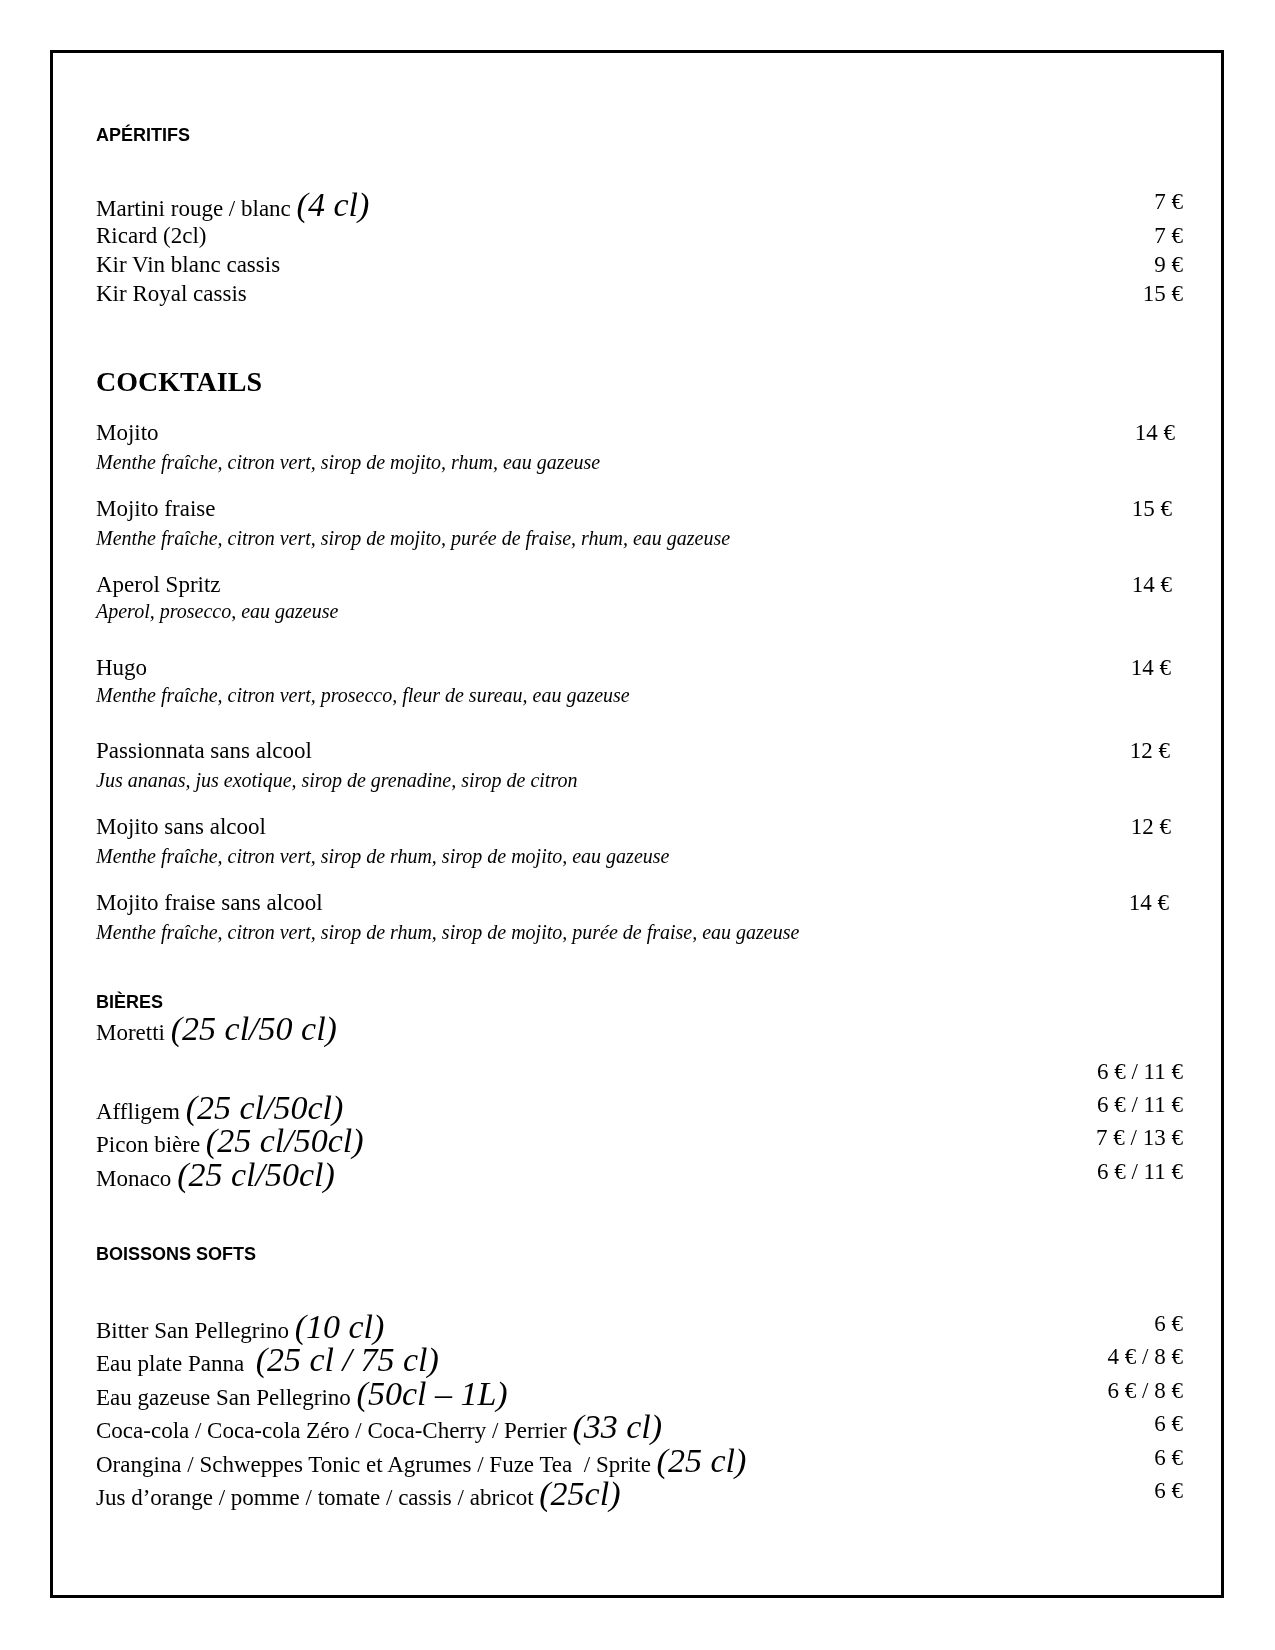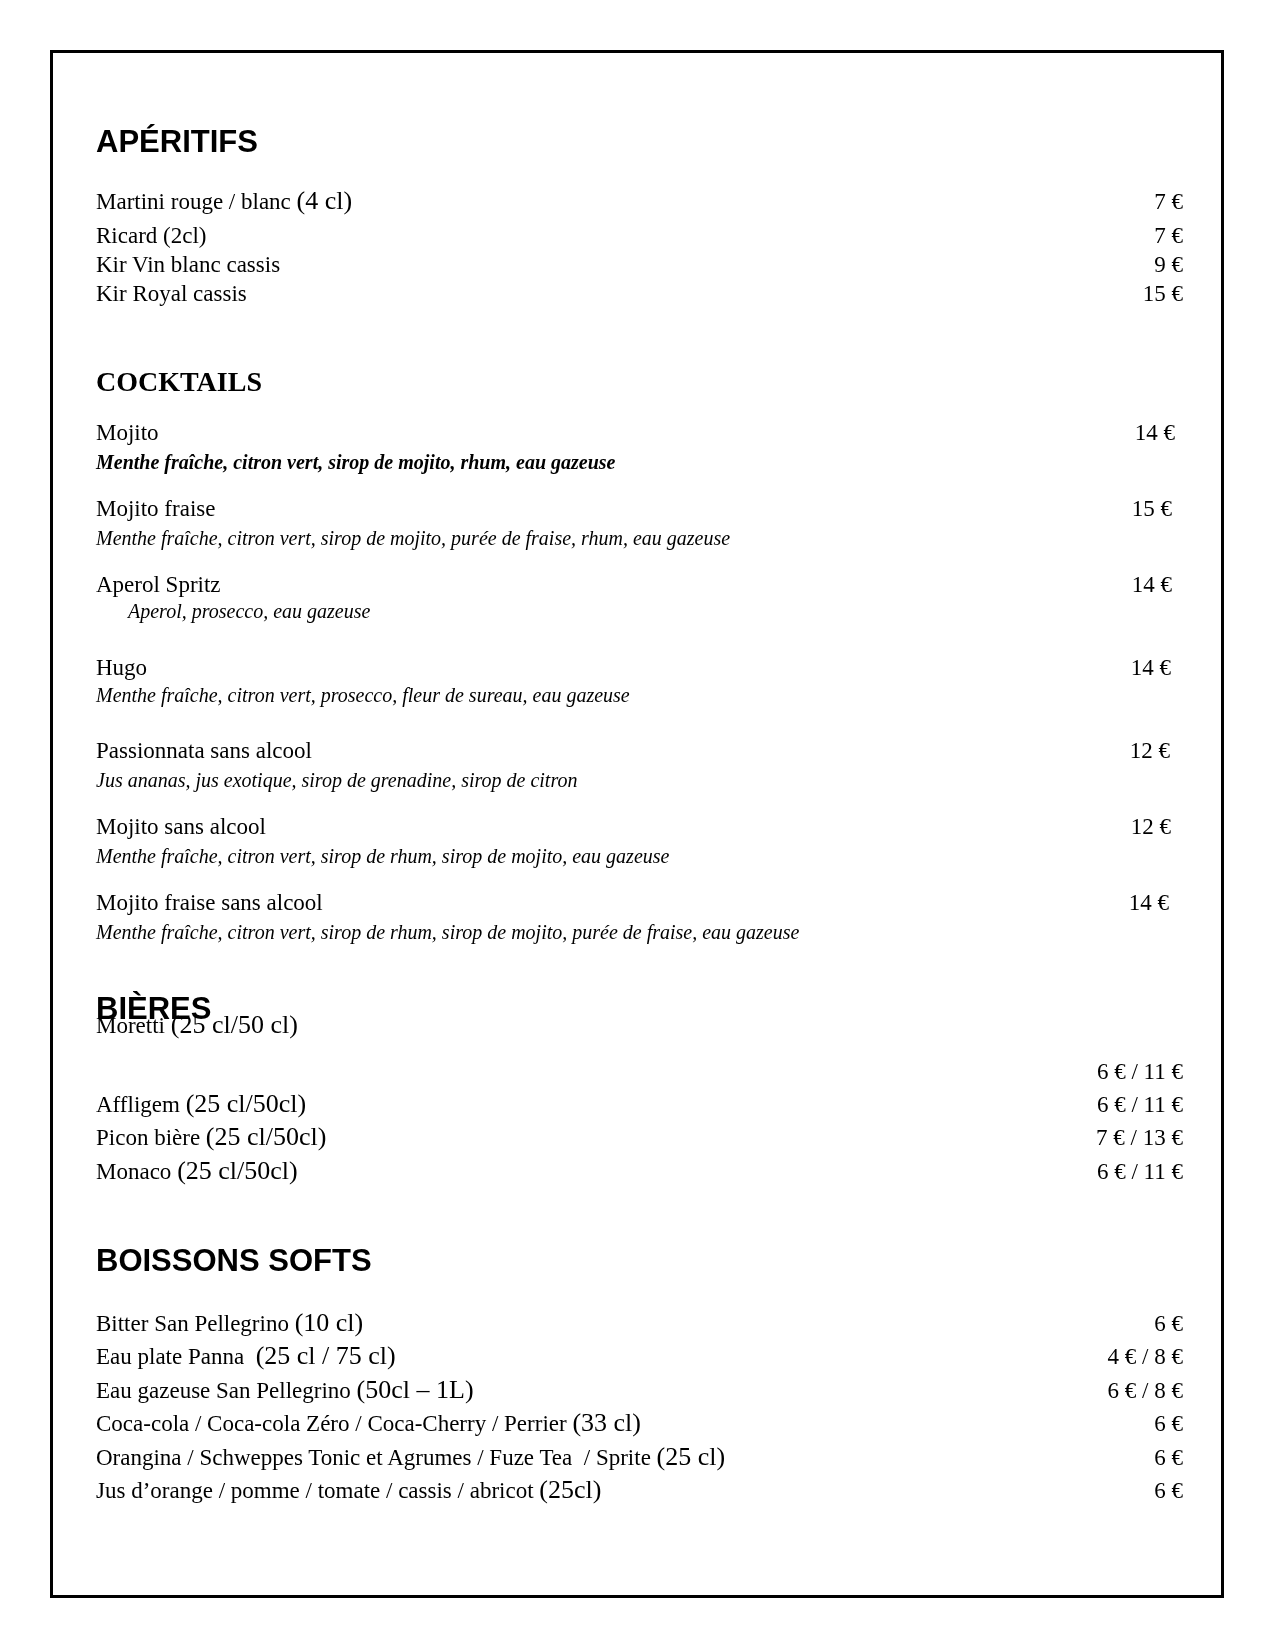--- a/index.html
+++ b/index.html
@@ -2,24 +2,24 @@
 <html><head>
 <meta charset="utf-8">
 <style>
   html, body { margin: 0; padding: 0; background: #ffffff; }
   body { width: 1275px; height: 1650px; position: relative; overflow: hidden; color: #000; }
   .frame {
     position: absolute; left: 50px; top: 50px; width: 1168px; height: 1542px;
     border: 3px solid #000; box-sizing: content-box;
   }
   .abs { position: absolute; white-space: pre; line-height: 1; }
-  .h-sans { font-family: "Liberation Sans", sans-serif; font-weight: bold; font-size: 31px; }
+  .h-sans { font-family: "Liberation Sans", sans-serif; font-weight: bold; font-size: 18px; }
   .h-serif { font-family: "Liberation Serif", serif; font-weight: bold; font-size: 28px; }
   .item { font-family: "Liberation Serif", serif; font-size: 23px; }
-  .item .vol { font-size: 26px; }
+  .item .vol { font-size: 34px; font-style: italic; }
   .name-b { font-family: "Liberation Serif", serif; font-weight: normal; font-size: 23px; }
   .desc { font-family: "Liberation Serif", serif; font-style: italic; font-size: 20px; }
   .price { font-family: "Liberation Serif", serif; font-size: 23px; text-align: right; }
 </style>
 </head>
 <body>
 
 <div class="frame"></div>
 
 <div class="abs h-sans" style="left:96px; top:126px;">APÉRITIFS</div>
@@ -33,29 +33,29 @@
 <div class="abs item" style="left:96px; top:253px;"><span>Kir Vin blanc cassis</span></div>
 <div class="abs price" style="right:92px; top:253px;">9 €</div>
 
 <div class="abs item" style="left:96px; top:282px;"><span>Kir Royal cassis</span></div>
 <div class="abs price" style="right:92px; top:282px;">15 €</div>
 
 <div class="abs h-serif" style="left:96px; top:368px;">COCKTAILS</div>
 
 <div class="abs name-b" style="left:96px; top:421px;">Mojito</div>
 <div class="abs price" style="right:100px; top:421px;">14 €</div>
-<div class="abs desc" style="left:96px; top:452px;font-weight:bold;">Menthe fraîche, citron vert, sirop de mojito, rhum, eau gazeuse</div>
+<div class="abs desc" style="left:96px; top:452px;">Menthe fraîche, citron vert, sirop de mojito, rhum, eau gazeuse</div>
 
 <div class="abs name-b" style="left:96px; top:497px;">Mojito fraise</div>
 <div class="abs price" style="right:103px; top:497px;">15 €</div>
 <div class="abs desc" style="left:96px; top:528px;">Menthe fraîche, citron vert, sirop de mojito, purée de fraise, rhum, eau gazeuse</div>
 
 <div class="abs name-b" style="left:96px; top:573px;">Aperol Spritz</div>
 <div class="abs price" style="right:103px; top:573px;">14 €</div>
-<div class="abs desc" style="left:96px; top:601px;margin-left:32px;">Aperol, prosecco, eau gazeuse</div>
+<div class="abs desc" style="left:96px; top:601px;">Aperol, prosecco, eau gazeuse</div>
 
 <div class="abs name-b" style="left:96px; top:656px;">Hugo</div>
 <div class="abs price" style="right:104px; top:656px;">14 €</div>
 <div class="abs desc" style="left:96px; top:685px;">Menthe fraîche, citron vert, prosecco, fleur de sureau, eau gazeuse</div>
 
 <div class="abs name-b" style="left:96px; top:739px;">Passionnata sans alcool</div>
 <div class="abs price" style="right:105px; top:739px;">12 €</div>
 <div class="abs desc" style="left:96px; top:770px;">Jus ananas, jus exotique, sirop de grenadine, sirop de citron</div>
 
 <div class="abs name-b" style="left:96px; top:815px;">Mojito sans alcool</div>

